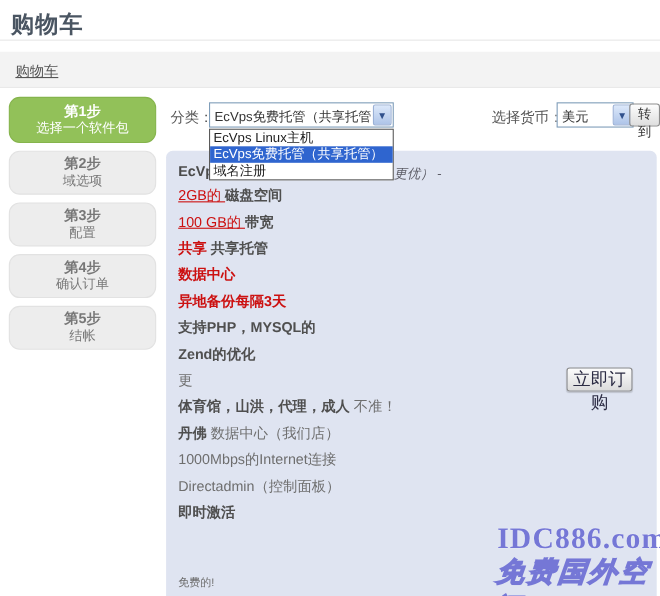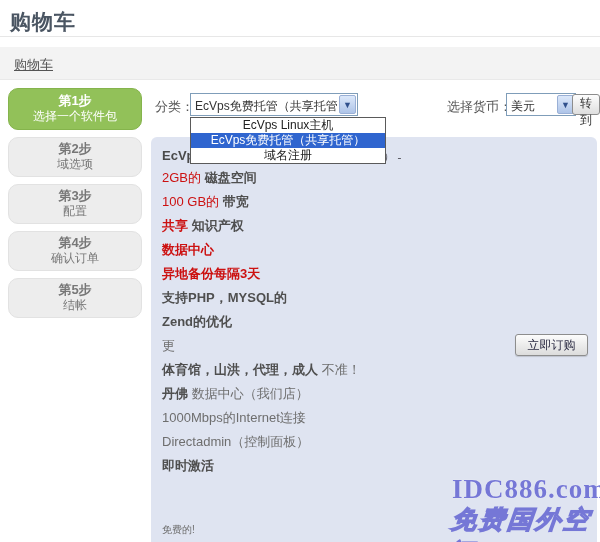--- a/index.html
+++ b/index.html
@@ -36,42 +36,42 @@
     background:linear-gradient(#dce8fa,#aec4e8); border:1px solid #9ab0d6; border-radius:2px;
     color:#30508c; font-size:9px; text-align:center; line-height:18px; }
   .sel-category { left:190px; top:93px; width:168px; }
   .cur-label { position:absolute; left:447px; top:98px; font-size:13px; color:#555; }
   .sel-currency { left:506px; top:93px; width:70px; }
   .go-btn { position:absolute; left:572px; top:94px; height:21px; padding:0 3px;
     font-size:12px; color:#333; background:linear-gradient(#fdfdfd,#dedede);
     border:1px solid #8d8d8d; border-radius:3px; cursor:pointer; }
 
   
-  .dd-list { position:absolute; left:190px; top:117px; width:196px; background:#fff;
-    border:1px solid #5a5a5a; z-index:30;text-align:center; }
+  .dd-list { position:absolute; left:190px; top:117px; width:168px; background:#fff;
+    border:1px solid #5a5a5a; z-index:30; }
   .dd-opt { font-size:12px; color:#222; padding:1px 3px; height:15px; line-height:13px;
     white-space:nowrap; overflow:hidden; cursor:pointer; }
   .dd-opt.selected { background:#2f65cf; color:#fff; }
 
   
   .panel { position:absolute; left:151px; top:137px; width:446px; height:405px;
     background:#dfe4f1; border-radius:6px 6px 0 0; }
   .prod-heading { position:absolute; left:11px; top:11px; font-size:13px; font-weight:bold; color:#4a4a4a; }
   .prod-heading-right { position:absolute; left:207px; top:13px; font-size:12px;
     font-style:italic; color:#5c5c66; }
   .feature-list { position:absolute; left:11px; top:29px; right:10px; }
   .feat-line { height:24px; line-height:24px; font-size:13px; white-space:nowrap; }
-  .seg-red { color:#cc1111; }
+  .seg-red { color:#cc1111;text-decoration:underline; }
   .seg-redbold { color:#cc1111; font-weight:bold; }
   .seg-bold { color:#4f4f4f; font-weight:bold; }
   .seg-plain { color:#6e6e6e; }
   .free-note { position:absolute; left:11px; top:386px; font-size:10px; color:#6e6e6e; }
 
-  .order-btn { position:absolute; left:515px; top:334px; width:73px; height:22px;
-    font-size:12px; color:#2c2c44; background:linear-gradient(#fcfcfc,#dcdcdc);
+  .order-btn { position:absolute; left:515px; top:334px; width:60px; height:22px;
+    font-size:16px; color:#2c2c44; background:linear-gradient(#fcfcfc,#dcdcdc);
     border:1px solid #8d8d8d; border-radius:3px; box-shadow:0 1px 1px rgba(0,0,0,.15); cursor:pointer; }
 
   
   .wm1 { position:absolute; left:452px; top:474px; font-family:"Liberation Serif","DejaVu Serif",serif;
     font-size:27px; font-weight:bold; color:#7577d6; text-shadow:0 0 1px #fff; letter-spacing:1px; }
   .wm2 { position:absolute; left:450px; top:503px; font-size:25px; font-weight:bold;
     font-style:italic; letter-spacing:3px; color:rgba(255,255,255,0.25);
     -webkit-text-stroke:1.2px #7577d6; text-shadow:0 0 1px #9a9ce0; transform:skewX(-6deg); }
 </style>
 </head>
@@ -121,21 +121,21 @@
     <span class="arrow">▼</span>
   </div>
   <button class="go-btn">转到</button>
 
   <div class="panel">
     <span class="prod-heading">EcVp</span>
     <span class="prod-heading-right">更优） -</span>
     <div class="feature-list">
         <div class="feat-line"><span class="seg-red">2GB的 </span><span class="seg-bold">磁盘空间</span></div>
         <div class="feat-line"><span class="seg-red">100 GB的 </span><span class="seg-bold">带宽</span></div>
-        <div class="feat-line"><span class="seg-redbold">共享 </span><span class="seg-bold">知识产权</span></div>
+        <div class="feat-line"><span class="seg-redbold">共享 </span><span class="seg-bold">共享托管</span></div>
         <div class="feat-line"><span class="seg-redbold">数据中心</span></div>
         <div class="feat-line"><span class="seg-redbold">异地备份每隔3天</span></div>
         <div class="feat-line"><span class="seg-bold">支持PHP，MYSQL的</span></div>
         <div class="feat-line"><span class="seg-bold">Zend的优化</span></div>
         <div class="feat-line"><span class="seg-plain">更</span></div>
         <div class="feat-line"><span class="seg-bold">体育馆，山洪，代理，成人 </span><span class="seg-plain">不准！</span></div>
         <div class="feat-line"><span class="seg-bold">丹佛 </span><span class="seg-plain">数据中心（我们店）</span></div>
         <div class="feat-line"><span class="seg-plain">1000Mbps的Internet连接</span></div>
         <div class="feat-line"><span class="seg-plain">Directadmin（控制面板）</span></div>
         <div class="feat-line"><span class="seg-bold">即时激活</span></div>

